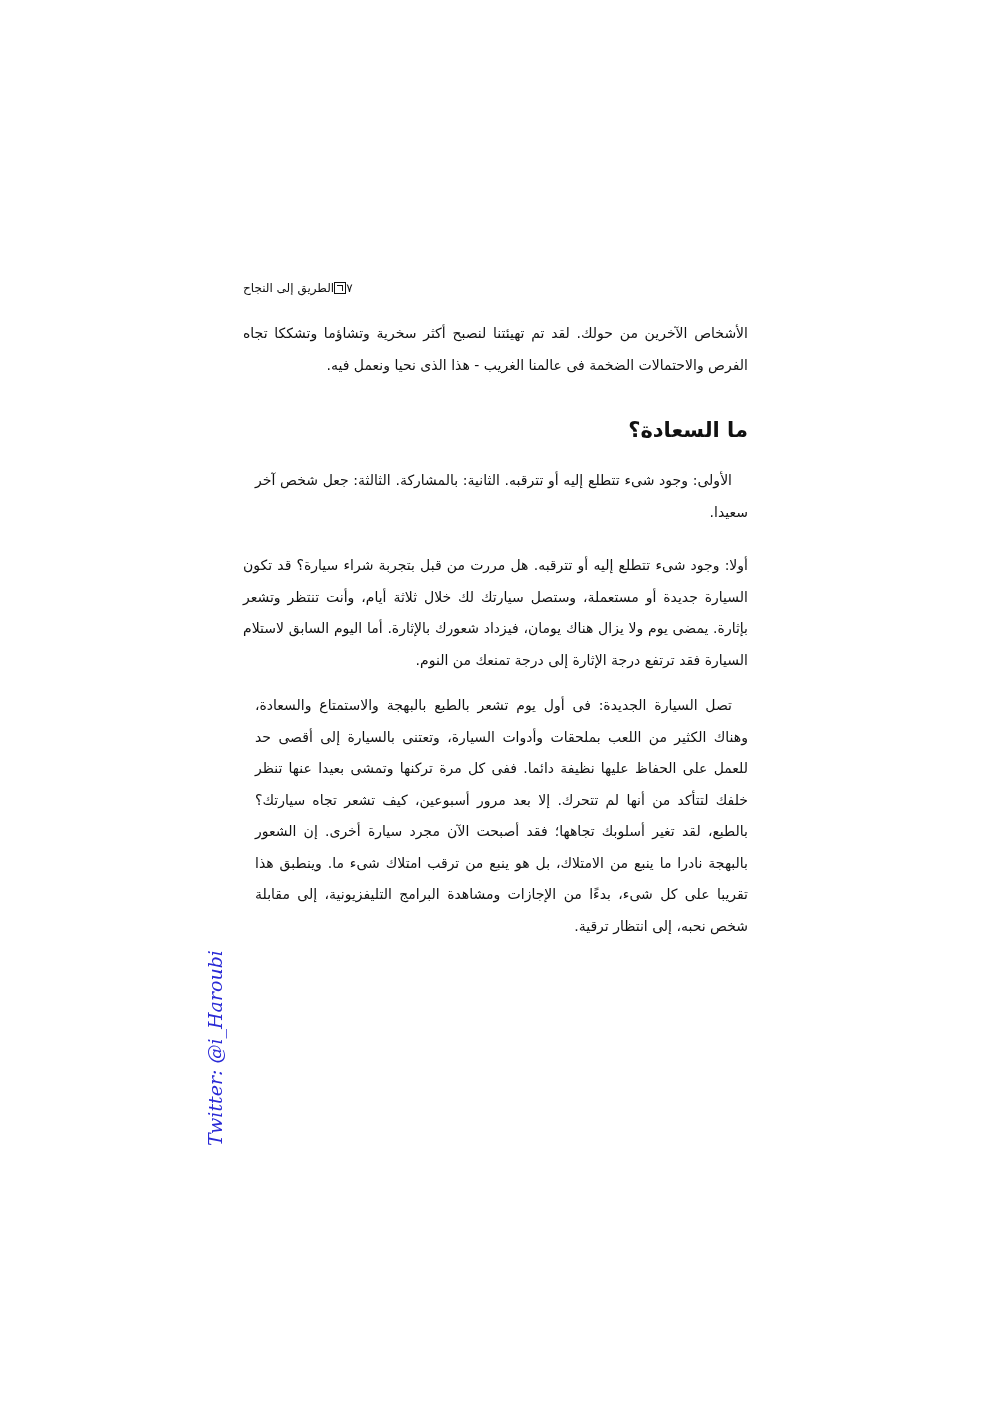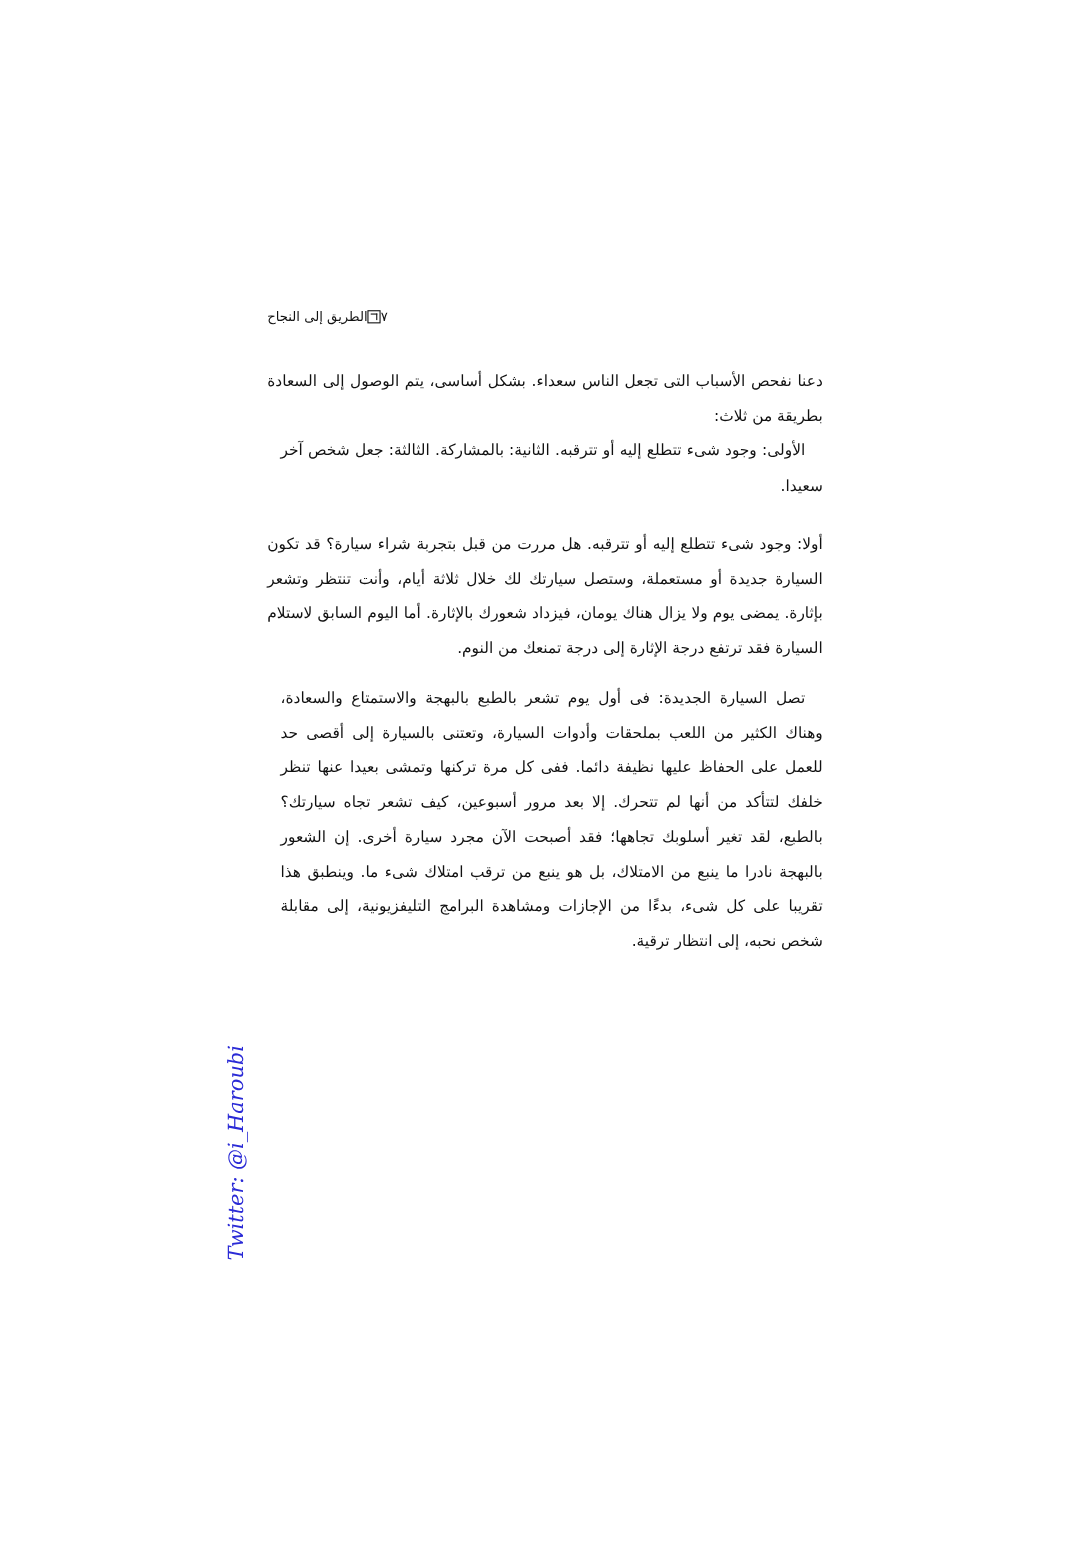--- a/index.html
+++ b/index.html
@@ -27,23 +27,24 @@
 
 <div class="page">
 
   <div class="header">
     <span class="title">الطريق إلى النجاح</span>
     <span class="ornament"></span>
     <span class="pagenum">٧</span>
   </div>
 
   <div class="content">
+    <p class="p1">الأشخاص الآخرين من حولك. لقد تم تهيئتنا لنصبح أكثر سخرية وتشاؤما وتشككا تجاه الفرص والاحتمالات الضخمة فى عالمنا الغريب - هذا الذى نحيا ونعمل فيه.</p>
     <div class="gap-sm"></div>
 
-    <p>دعنا نفحص الأسباب التى تجعل الناس سعداء. بشكل أساسى، يتم الوصول إلى السعادة بطريقة من ثلاث:</p>
+    <h2 class="h-happiness">ما السعادة؟</h2>
     <p class="indent">الأولى: وجود شىء تتطلع إليه أو تترقبه. الثانية: بالمشاركة. الثالثة: جعل شخص آخر سعيدا.</p>
     <div class="gap-md"></div>
 
     <p>أولا: وجود شىء تتطلع إليه أو تترقبه. هل مررت من قبل بتجربة شراء سيارة؟ قد تكون السيارة جديدة أو مستعملة، وستصل سيارتك لك خلال ثلاثة أيام، وأنت تنتظر وتشعر بإثارة. يمضى يوم ولا يزال هناك يومان، فيزداد شعورك بالإثارة. أما اليوم السابق لاستلام السيارة فقد ترتفع درجة الإثارة إلى درجة تمنعك من النوم.</p>
     <div class="gap-sm"></div>
     <p class="indent">تصل السيارة الجديدة: فى أول يوم تشعر بالطبع بالبهجة والاستمتاع والسعادة، وهناك الكثير من اللعب بملحقات وأدوات السيارة، وتعتنى بالسيارة إلى أقصى حد للعمل على الحفاظ عليها نظيفة دائما. ففى كل مرة تركنها وتمشى بعيدا عنها تنظر خلفك لتتأكد من أنها لم تتحرك. إلا بعد مرور أسبوعين، كيف تشعر تجاه سيارتك؟ بالطبع، لقد تغير أسلوبك تجاهها؛ فقد أصبحت الآن مجرد سيارة أخرى. إن الشعور بالبهجة نادرا ما ينبع من الامتلاك، بل هو ينبع من ترقب امتلاك شىء ما. وينطبق هذا تقريبا على كل شىء، بدءًا من الإجازات ومشاهدة البرامج التليفزيونية، إلى مقابلة شخص نحبه، إلى انتظار ترقية.</p>
   </div>
 
   <div class="watermark">
     <span>Twitter: @i_Haroubi</span>

